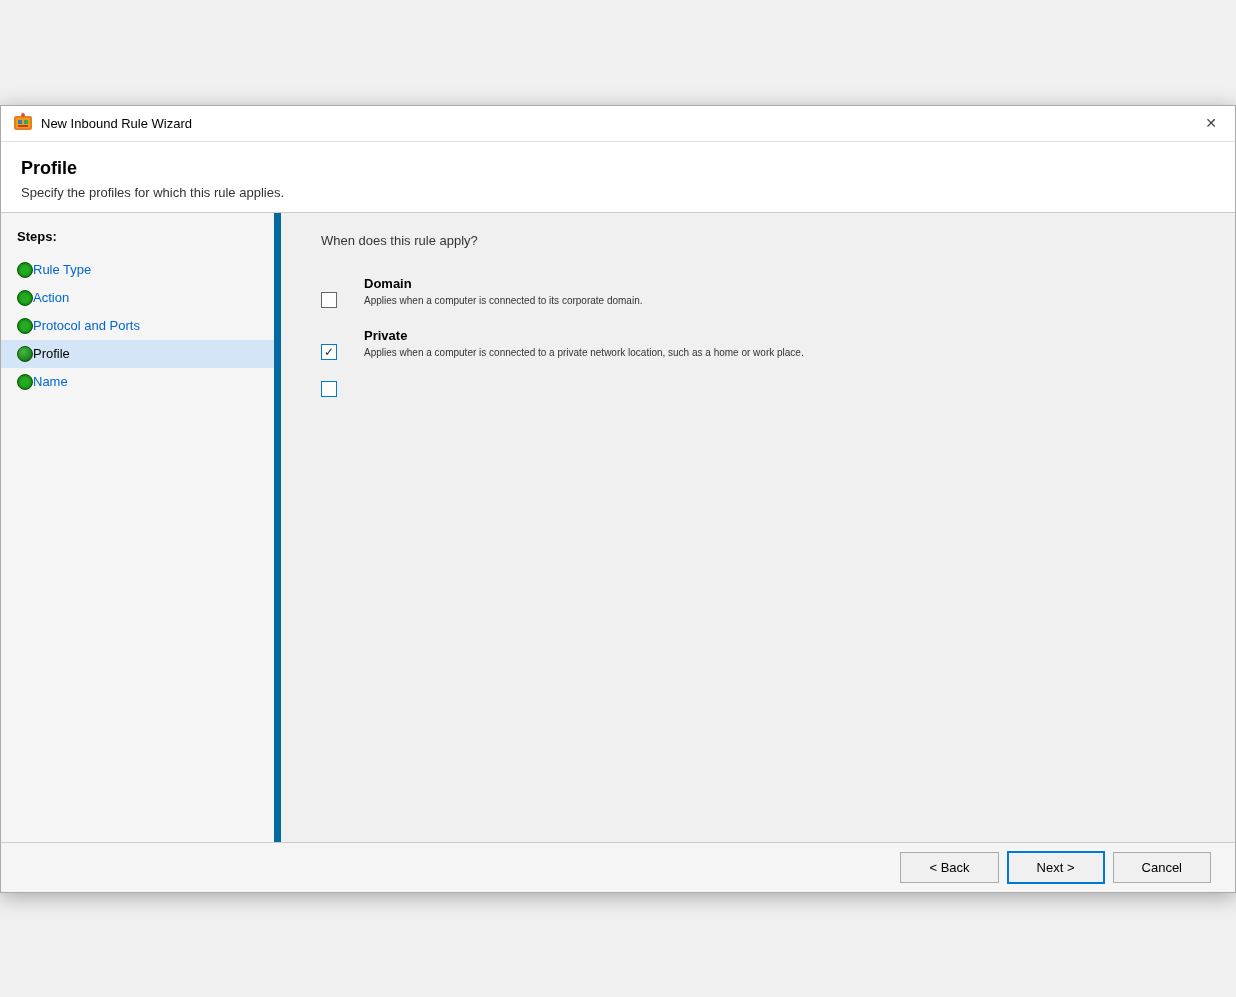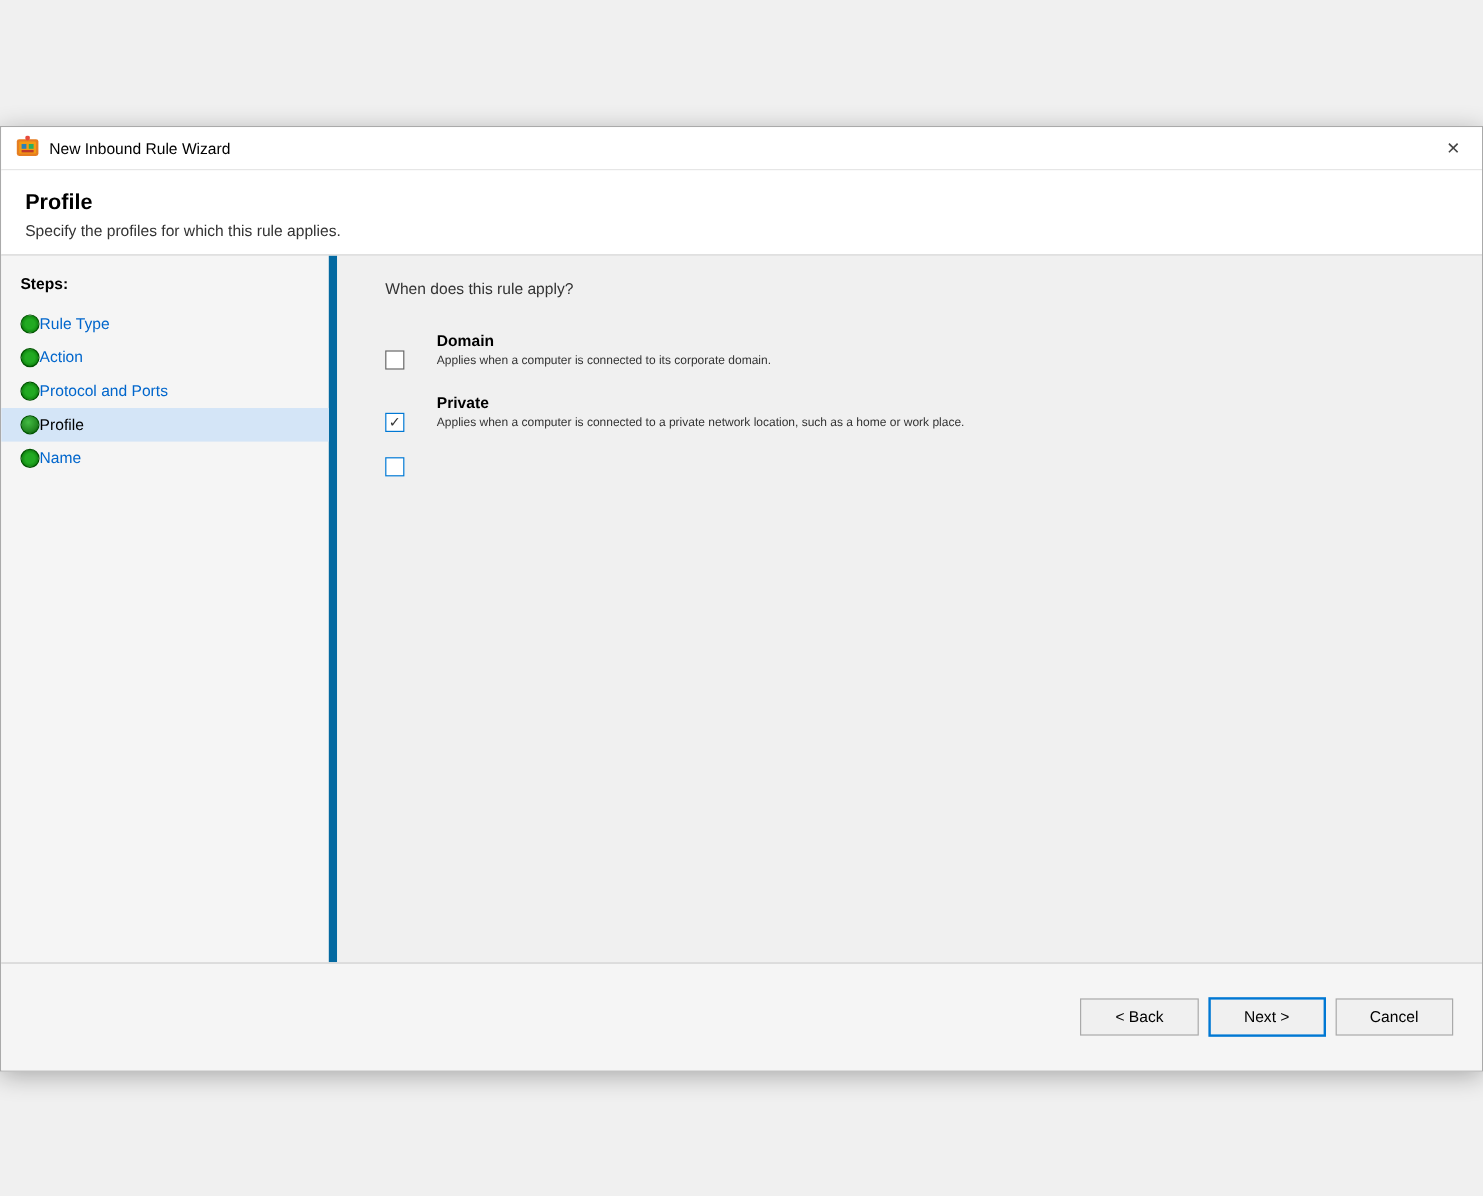--- a/index.html
+++ b/index.html
@@ -175,21 +175,21 @@
     }
     .option-desc {
       font-size: 10px;
       color: #333;
       line-height: 1.4;
     }
     .footer {
       display: flex;
       justify-content: flex-end;
       align-items: center;
-      padding: 28px 24px;
+      padding: 8px 24px;
       background: #f5f5f5;
       border-top: 1px solid #cccccc;
       gap: 8px;
     }
     .btn {
       padding: 7px 28px;
       font-size: 13px;
       cursor: pointer;
       border: 1px solid #aaa;
       background: #f0f0f0;

